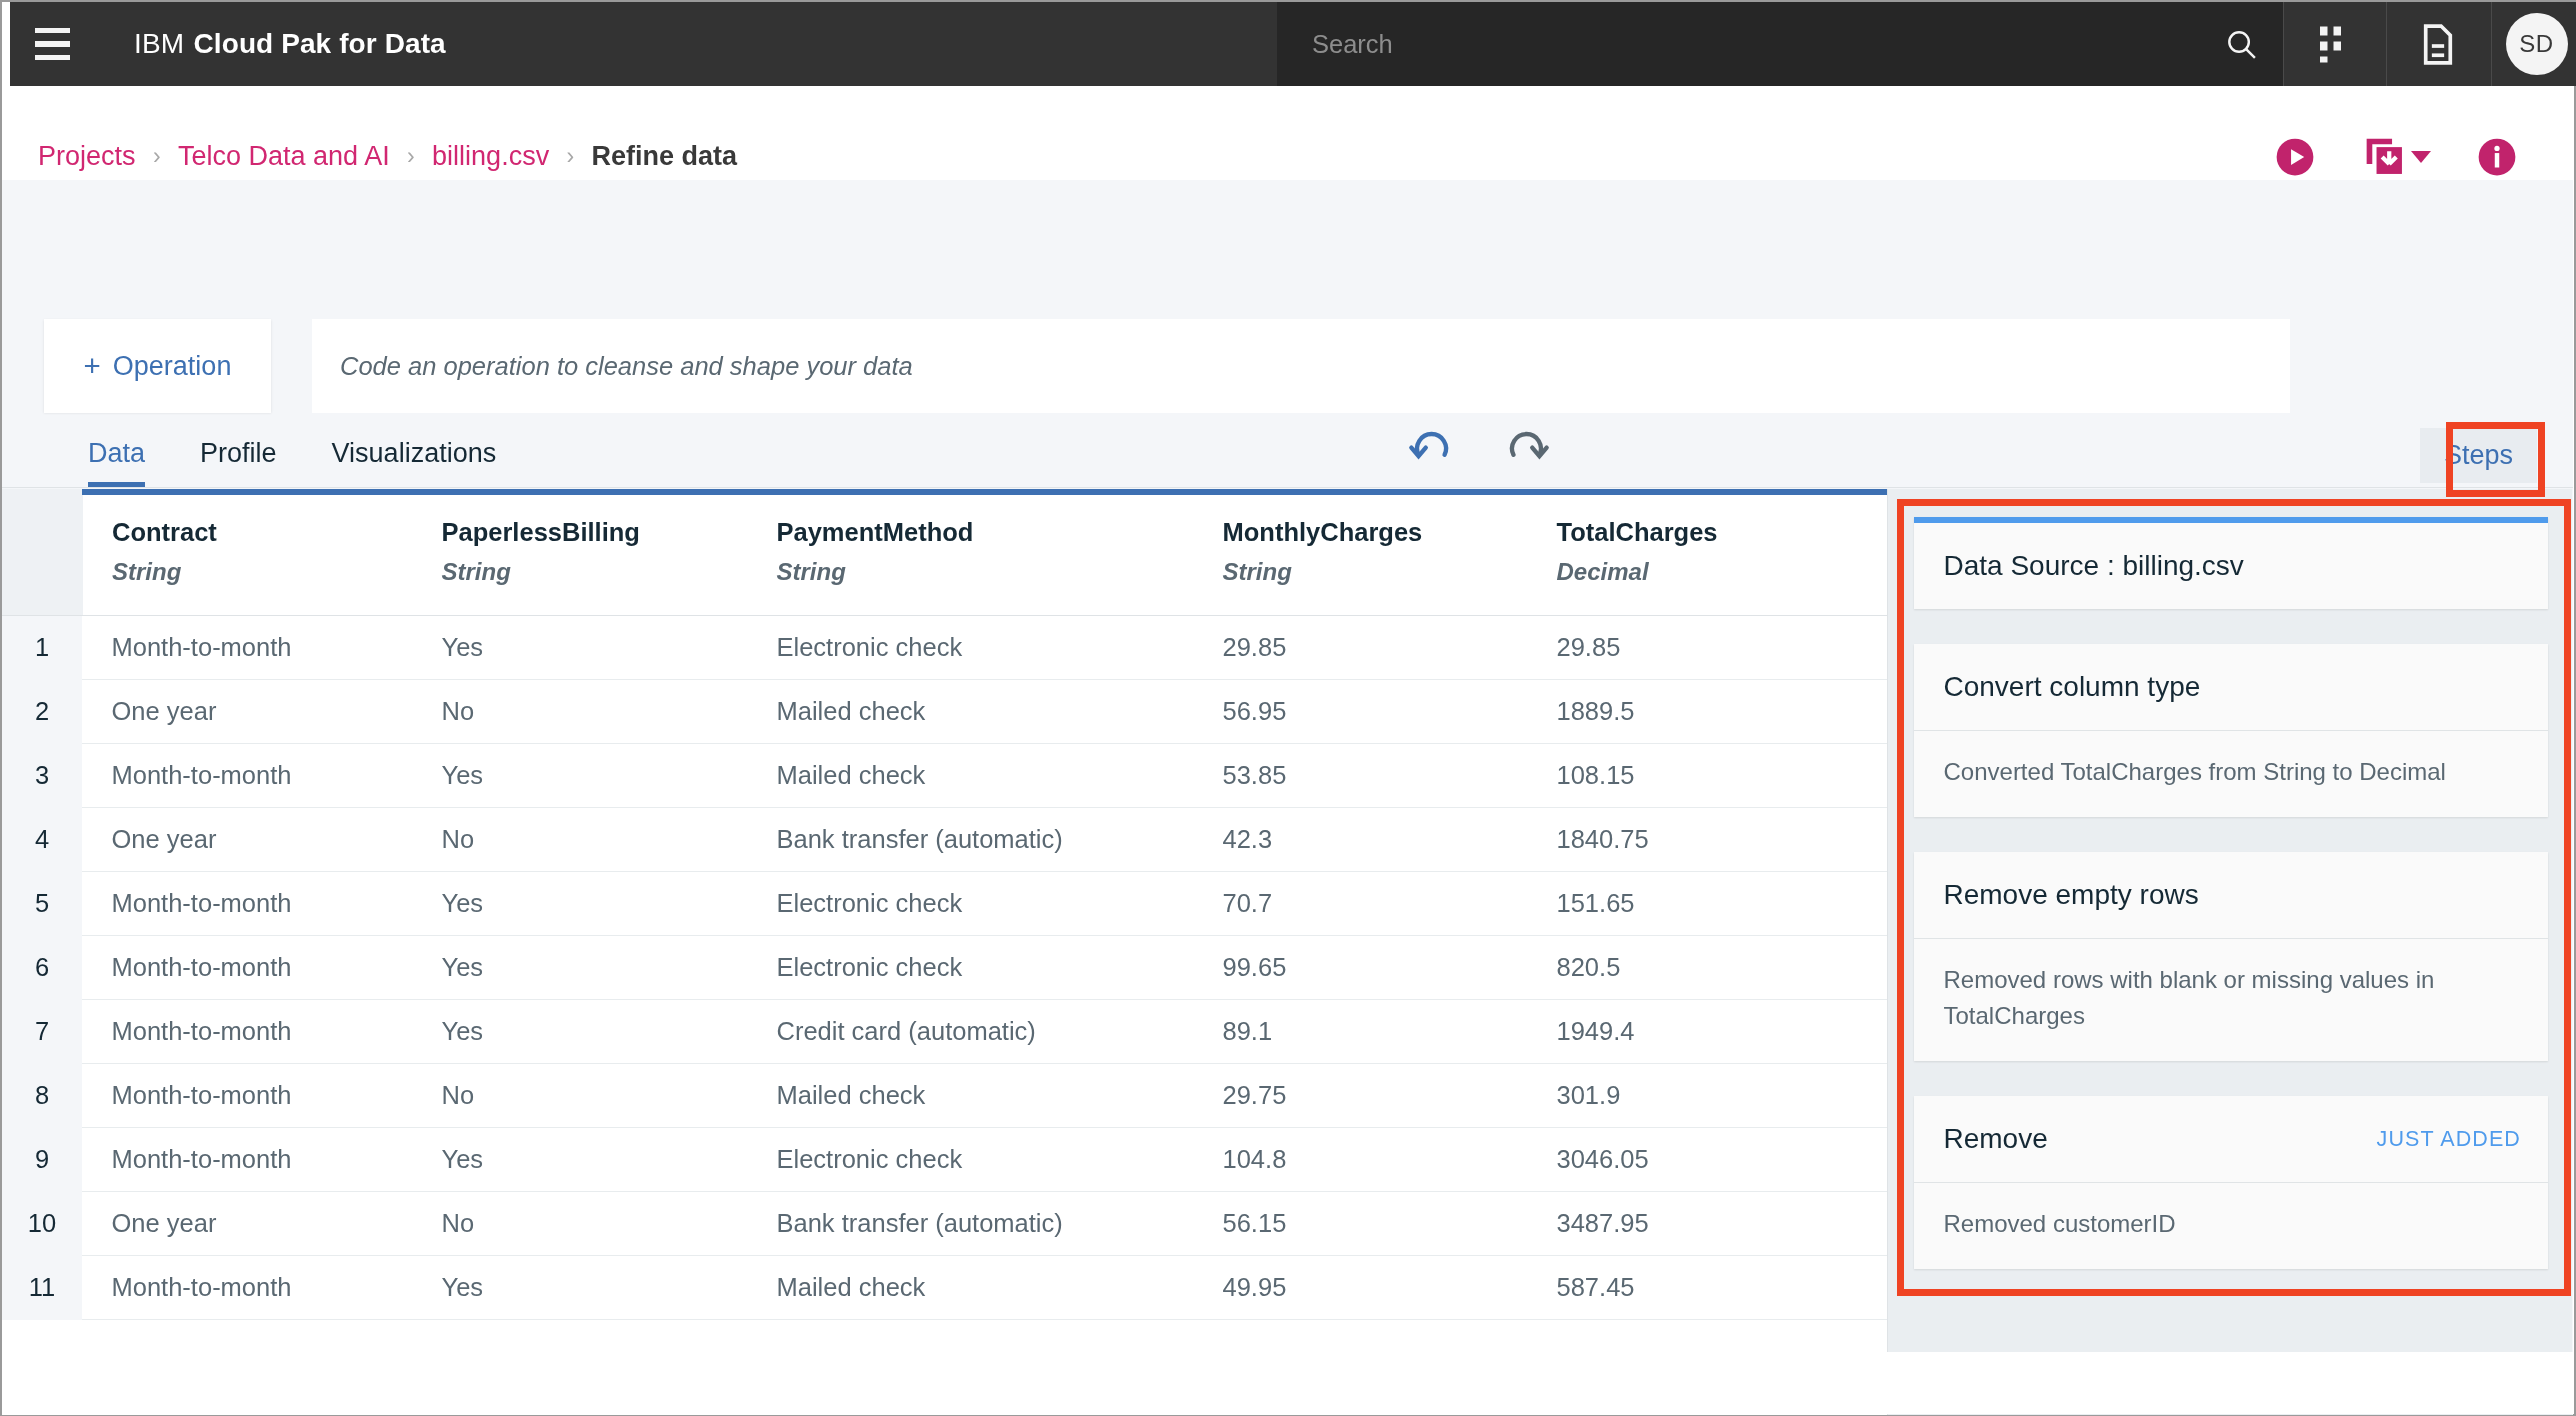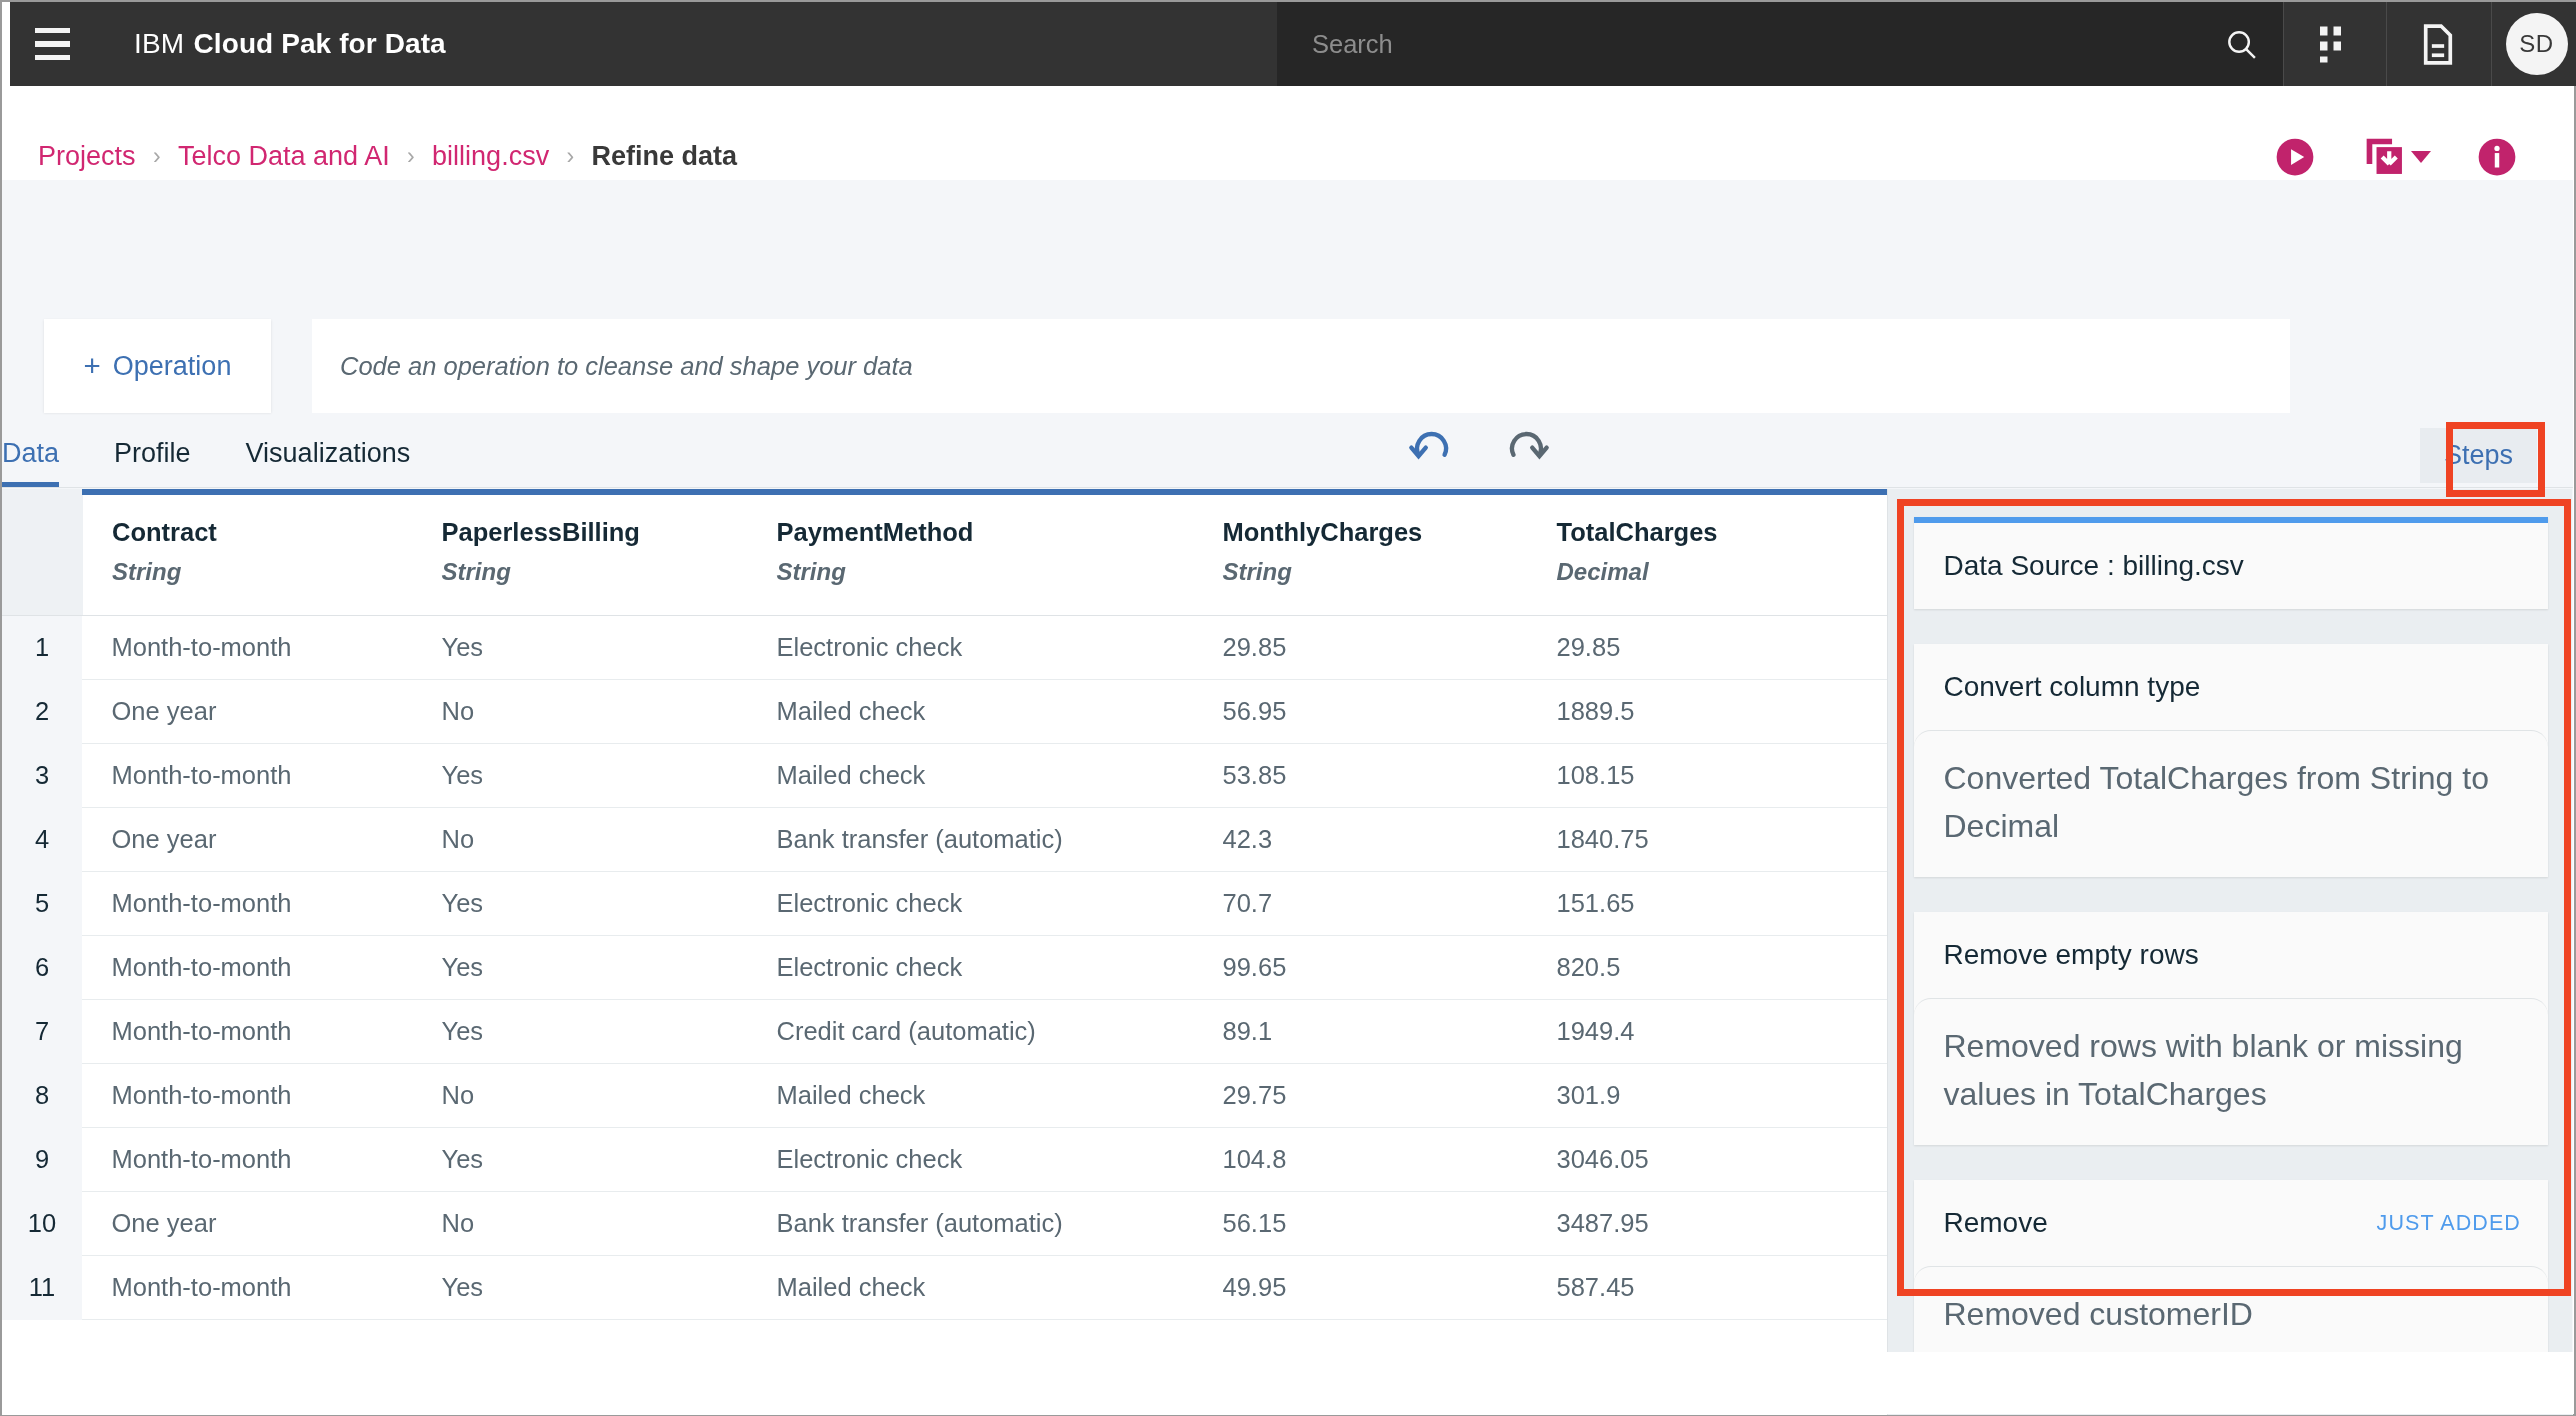--- a/index.html
+++ b/index.html
@@ -141,21 +141,21 @@
   }
   .op-code input::placeholder { color: #5a6872; font-style: italic; }
 
   
   .tabstrip {
     position: absolute; left: 0; top: 238px;
     width: 2571px; height: 70px;
     border-bottom: 0.7px solid #dfe3e6;
     display: flex; align-items: flex-end;
   }
-  .tabs { display: flex; align-items: center; }
+  .tabs { display: flex; align-items: center; padding-left: 86px; }
   .tab {
     font-size: 27px; color: #152935; padding: 0 0 13.4px 0;
     margin-right: 55px; cursor: pointer; border-bottom: 5.4px solid transparent;
   }
   .tab.active { color: #3d70b2; border-bottom-color: #3d70b2; }
   .history-btns {
     position: absolute; left: 1405px; bottom: 12px;
     display: flex; gap: 40px; align-items: center;
   }
   .hist-btn { cursor: pointer; display: flex; }
@@ -225,21 +225,21 @@
   .step-card.first { border-top: 6px solid #4f9bec; }
   .step-head {
     display: flex; align-items: center; justify-content: space-between;
     padding: 27px 27px 27px 29.5px; min-height: 80px;
   }
   .step-title { font-size: 28px; color: #152935; }
   .step-badge { font-size: 21.5px; color: #4f9bec; letter-spacing: 1.1px; }
   .step-body {
     border-top: 0.7px solid #e0e4e6;
     padding: 23px 31px 27px 29.5px;
-    font-size: 32px; color: #5a6872; line-height: 1.5; border-radius: 17px;
+    font-size: 24px; color: #5a6872; line-height: 1.5;
   }
   .annot-steps-panel {
     position: absolute; left: 1895px; top: 497px;
     width: 674px; height: 797px;
     border: 7.4px solid #ef4323; pointer-events: none; z-index: 40;
   }
 
   .footer-strip {
     position: absolute; left: 0; bottom: 0;
     width: 2571px; height: 62px; background: #ffffff;

